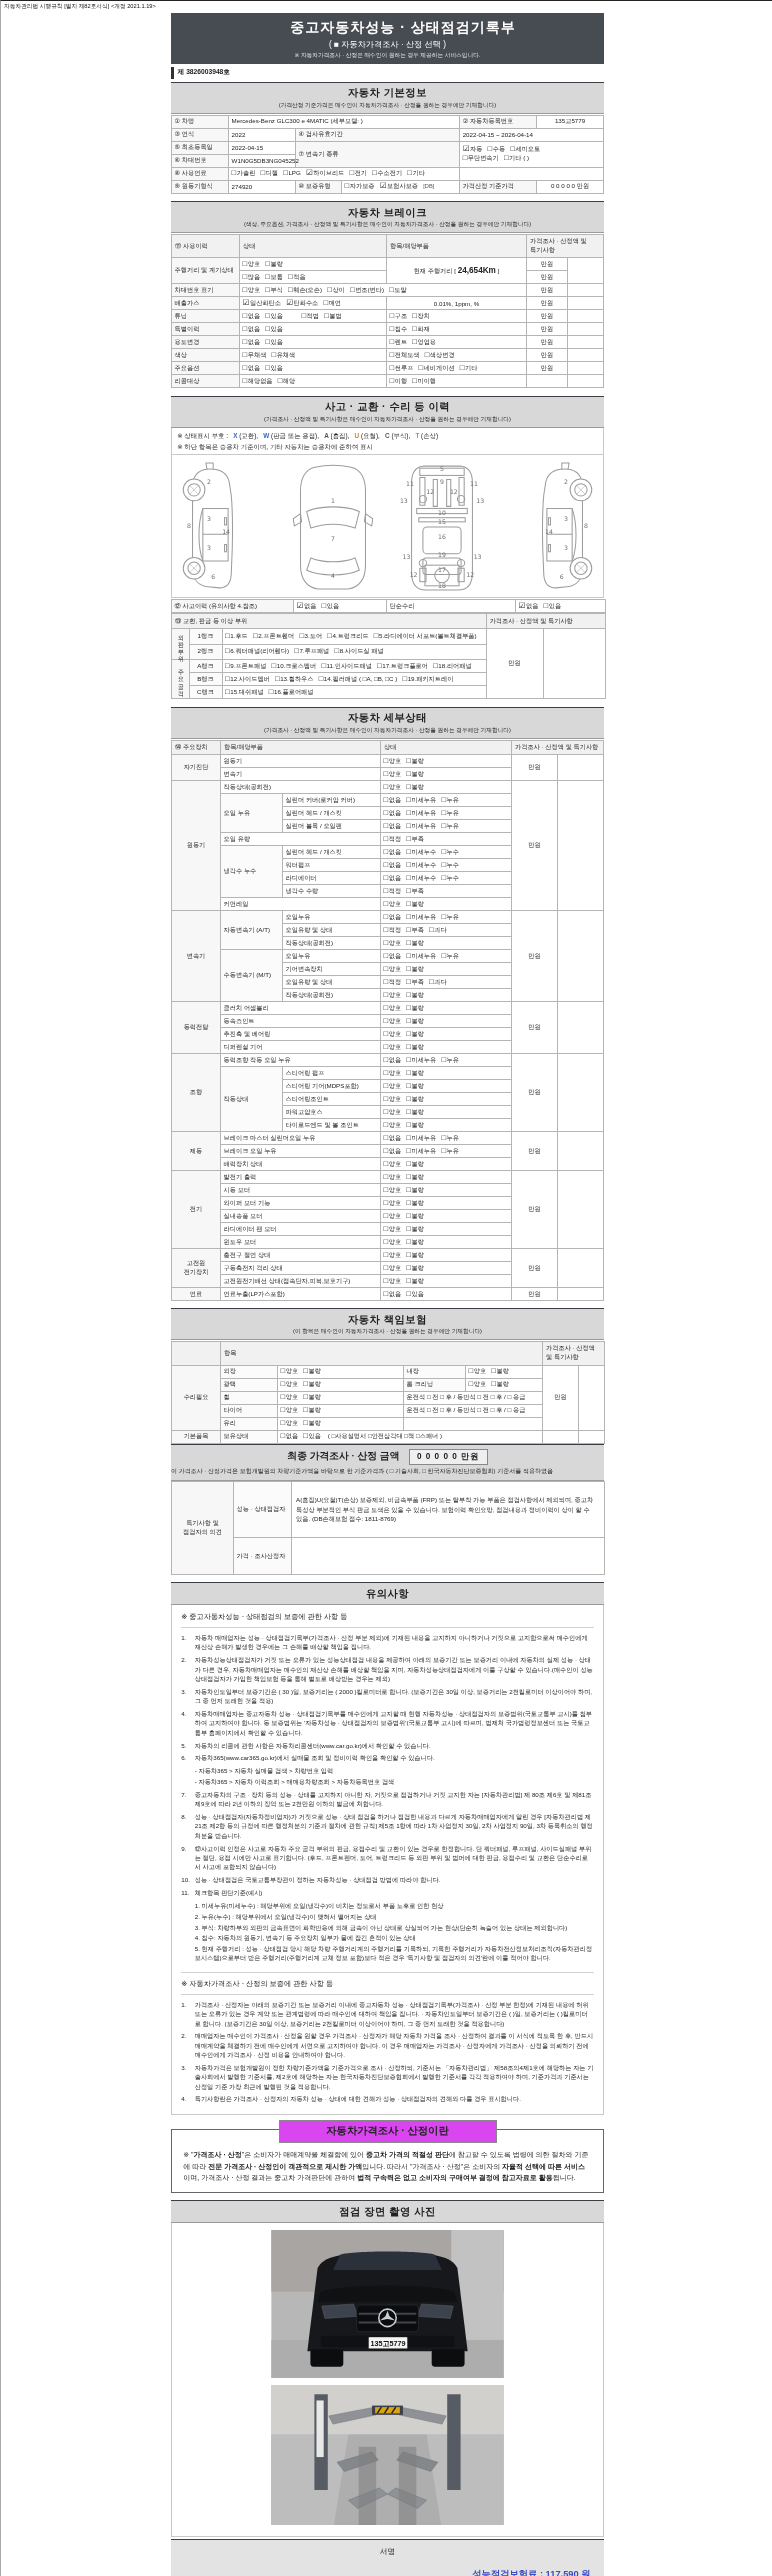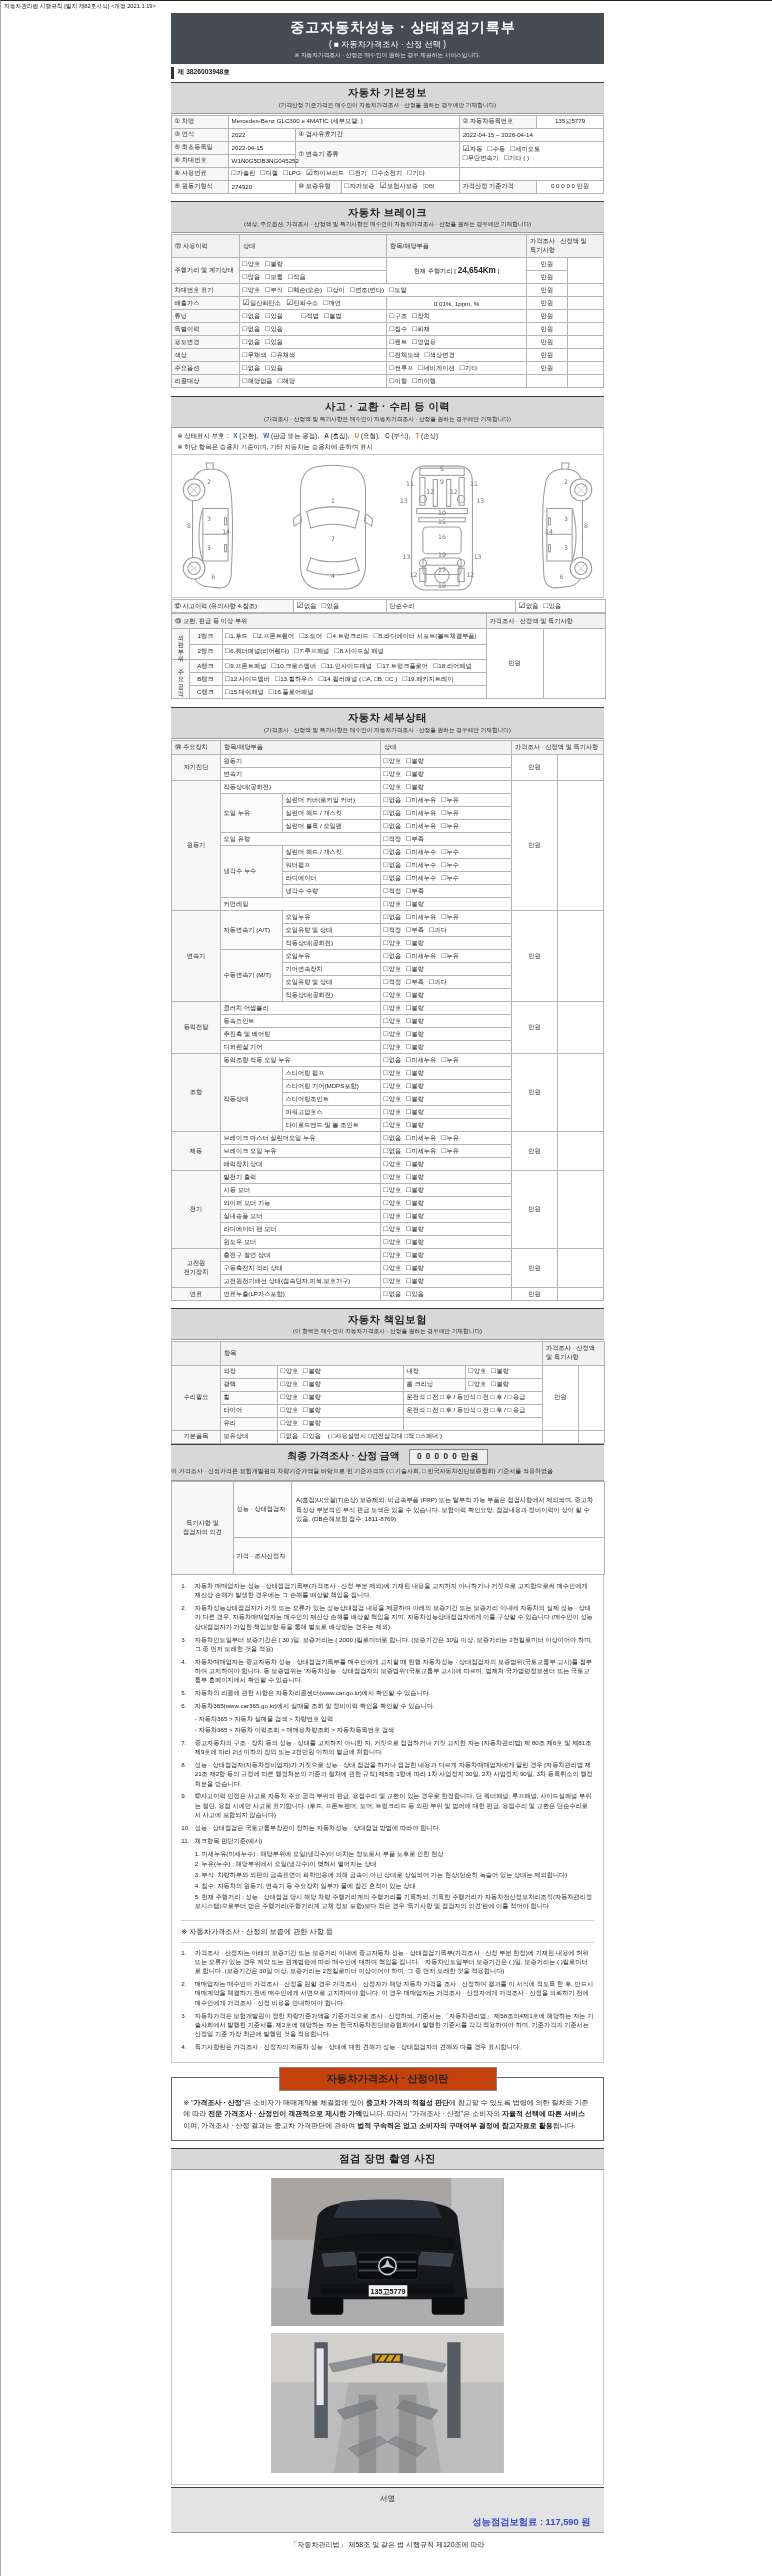--- a/index.html
+++ b/index.html
@@ -44,22 +44,22 @@
   .opn td{vertical-align:middle;}
   .opntext{font-size:6.2px;line-height:1.55;text-align:left;vertical-align:top;padding:3.1px 4.1px;}
   .notices{background:#fff;border:0.5px solid #c9c9c9;border-top:none;padding:2.1px 9.3px 7.2px;}
   .nh{font-size:7.2px;padding:5.2px 0 4.6px;border-bottom:0.5px solid #d2d2d2;margin-bottom:5.2px;}
   .nh2{margin-top:9.3px;border-top:0.5px solid #d2d2d2;padding-top:6.2px;}
   .nitem{display:flex;font-size:6.2px;line-height:1.5;margin:3.6px 0;}
   .nn{width:13.4px;flex:none;}
   .ntx{flex:1;}
   .nsub{font-size:6.2px;line-height:1.5;margin:1.5px 0 1.5px 13.4px;display:flex;}
   .pbox{border:1px solid #666;margin-top:13.4px;padding:0 11.3px 8.2px;position:relative;background:#fff;}
-  .pboxtitle{width:216px;margin:-10.3px auto 6.2px;background:#c2410c;border:1px solid #888;text-align:center;
-             font-size:10.3px;font-weight:bold;padding:3.6px 0;font-family:Liberation Serif, serif;}
+  .pboxtitle{width:216px;margin:-10.3px auto 6.2px;background:#d946ef;border:1px solid #888;text-align:center;
+             font-size:10.3px;font-weight:bold;padding:3.6px 0;}
   .ptext{font-size:7px;line-height:1.65;}
   .photos{padding:7.2px 0 4.1px;text-align:center;background:#fff;border:0.5px solid #c9c9c9;border-top:none;}
   .photos svg{display:block;margin:0 auto 7.2px;}
   .sig{background:#e3e3e3;border-top:1.5px solid #3a3e45;border-bottom:0.5px solid #9a9a9a;position:relative;height:44px;margin-top:2.1px;}
   .sig .st{position:absolute;top:6.2px;left:0;right:0;text-align:center;font-size:7.7px;}
   .sig .ins{position:absolute;right:13.4px;bottom:3px;font-size:9.3px;font-weight:bold;color:#3a4cc0;}
   .confirm{text-align:center;font-size:7px;line-height:1.7;margin-top:6.2px;}
 </style>
 </head>
 <body>
@@ -681,21 +681,25 @@
        <td class="lab2">성능 · 상태점검자</td>
        <td class="opntext" style="height:49px">A(흠집)U(요철)T(손상) 보증제외, 비금속부품 (FRP) 또는 탈부착 가능 부품은 점검사항에서 제외되며, 중고차 특성상 부분적인 부식 판금 도색은 있을 수 있습니다. 보험이력 확인요망, 점검내용과 정비이력이 상이 할 수 있음. (DB손해보험 접수: 1811-8769)</td>
           </tr>
    <tr>
             <td class="lab2">가격 · 조사산정자</td>
        <td class="opntext" style="height:30px"></td>
           </tr>
         </tbody>
       </table>
 
+    <div class="band">
+      <div class="bt">유의사항</div>
+    </div>
     <div class="notices" id="notices">
+        <div class="nh">※ 중고자동차성능 · 상태점검의 보증에 관한 사항 등</div>
         <div class="nitem">
           <span class="nn">1.</span>
           <span class="ntx">자동차 매매업자는 성능 · 상태점검기록부(가격조사 · 산정 부분 제외)에 기재된 내용을 고지하지 아니하거나 거짓으로 고지함으로써 매수인에게 재산상 손해가 발생한 경우에는 그 손해를 배상할 책임을 집니다.</span>
         </div>
         <div class="nitem">
           <span class="nn">2.</span>
           <span class="ntx">자동차성능상태점검자가 거짓 또는 오류가 있는 성능상태점검 내용을 제공하여 아래의 보증기간 또는 보증거리 이내에 자동차의 실제 성능 · 상태가 다른 경우, 자동차매매업자는 매수인의 재산상 손해를 배상할 책임을 지며, 자동차성능상태점검자에게 이를 구상할 수 있습니다.(매수인이 성능상태점검자가 가입한 책임보험 등을 통해 별도로 배상받는 경우는 제외)</span>
         </div>
         <div class="nitem">
           <span class="nn">3.</span>

